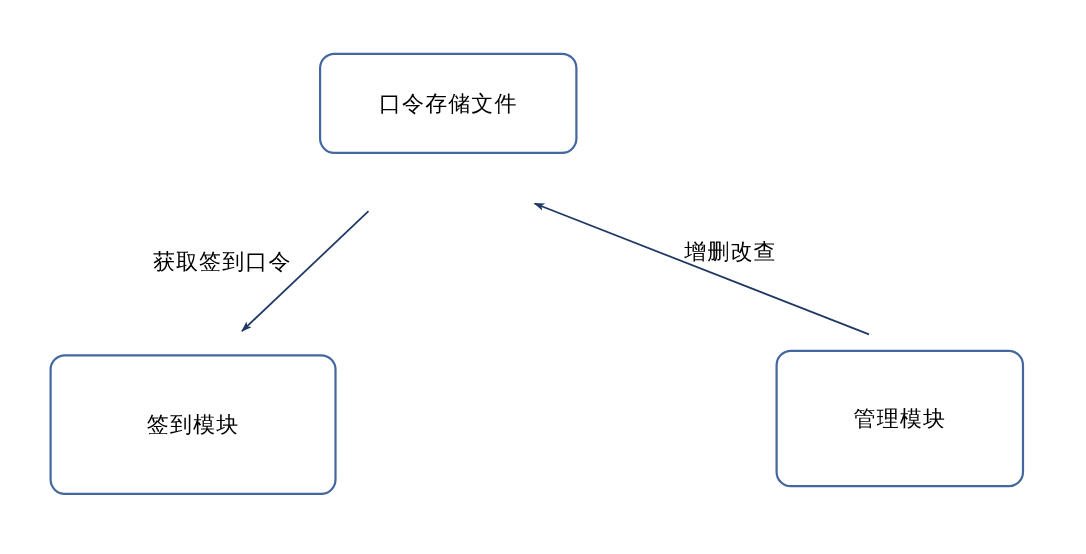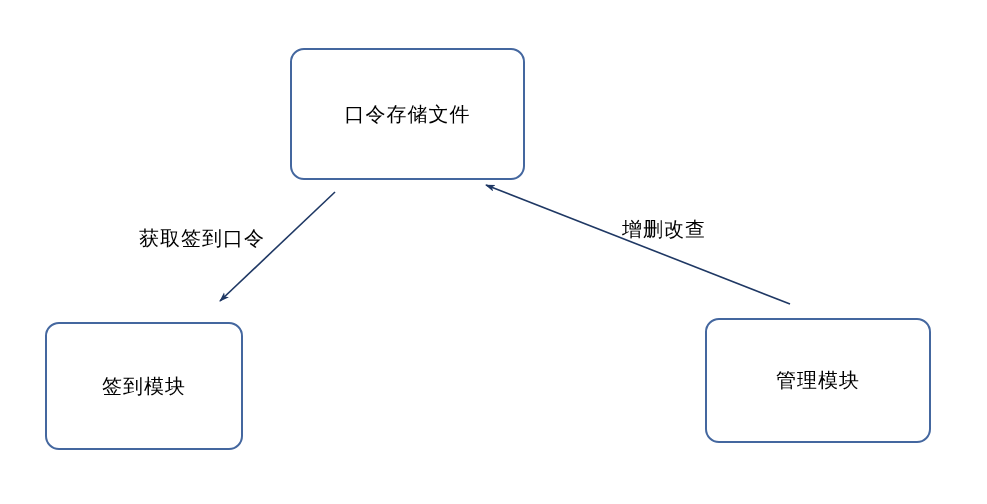--- a/index.html
+++ b/index.html
@@ -42,22 +42,22 @@
     display: flex;
     align-items: center;
     justify-content: center;
   }
   .node-label {
     font-size: 20px;
     color: var(--text);
     letter-spacing: 1px;
     white-space: nowrap;
   }
-  .node-top   { left: 290px; top: 48px;  width: 235px; height: 132px; }
-  .node-left  { left: 45px;  top: 322px; width: 198px; height: 128px; }
+  .node-top   { left: 290px; top: 48px;  width: 235px; height: 92px; }
+  .node-left  { left: 45px;  top: 322px; width: 261px; height: 128px; }
   .node-right { left: 705px; top: 318px; width: 226px; height: 125px; }
 
   .edge-label {
     position: absolute;
     transform: translate(-50%, -50%);
     font-size: 20px;
     color: var(--text);
     letter-spacing: 1px;
     white-space: nowrap;
   }

